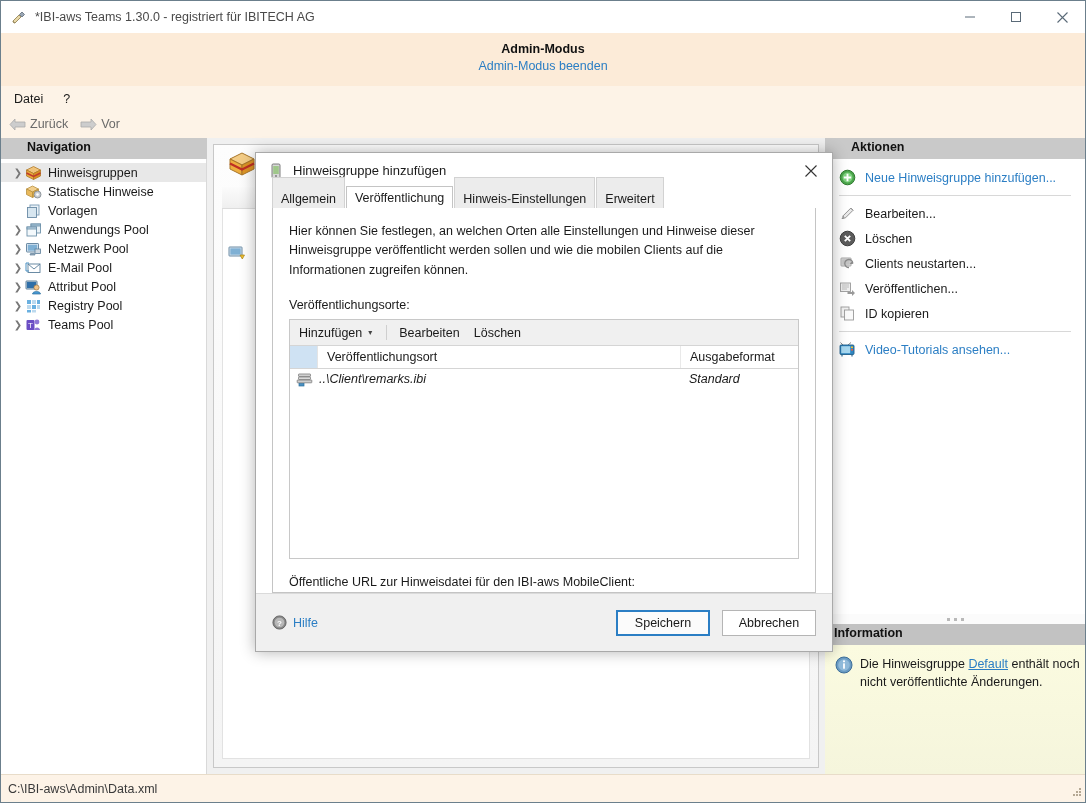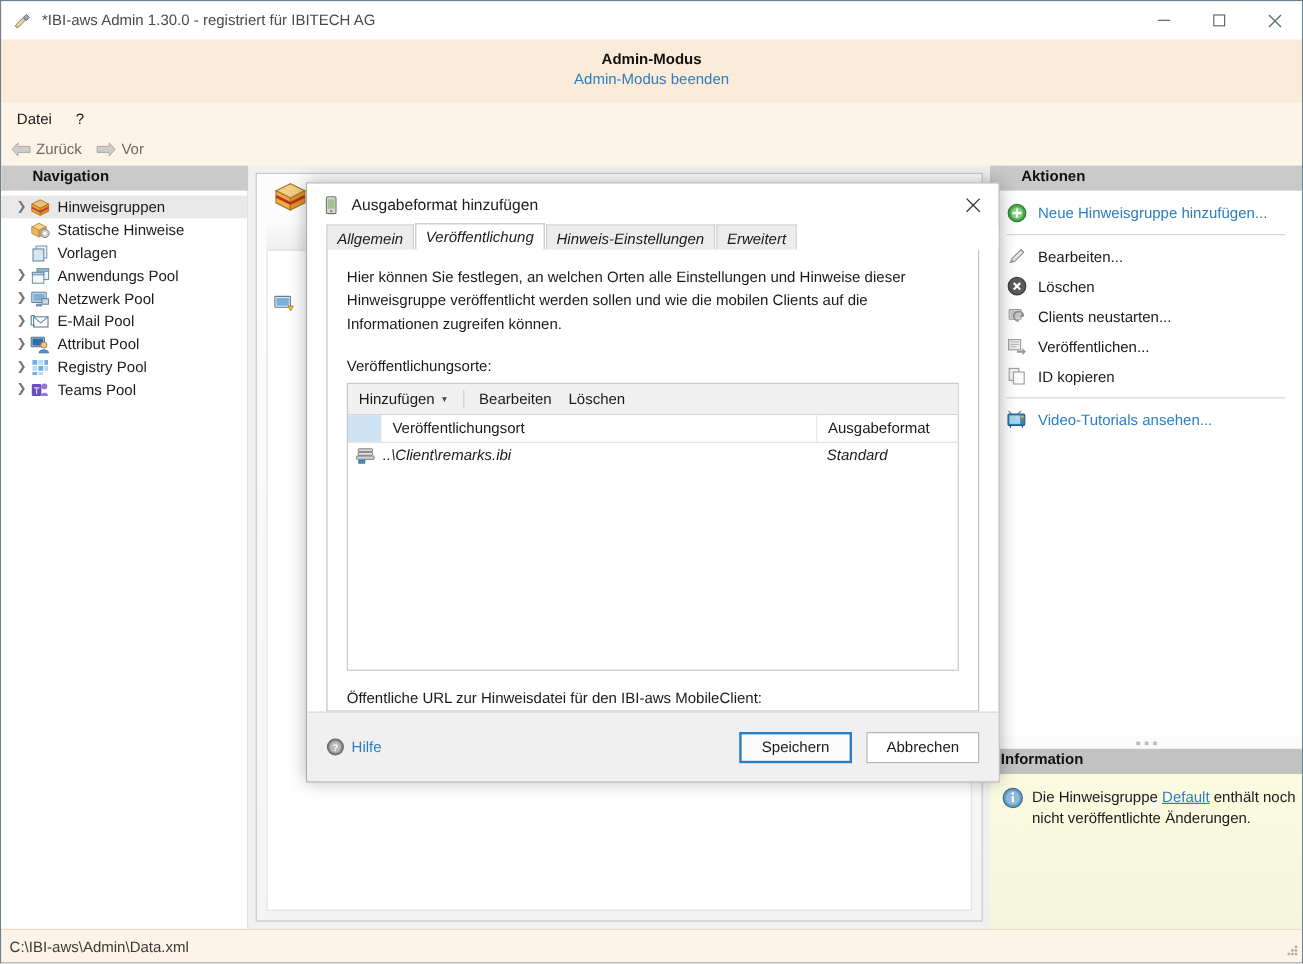--- a/index.html
+++ b/index.html
@@ -189,26 +189,26 @@
     display: flex; align-items: center; justify-content: center;
   }
   .dlg-main { position: absolute; left: 0; right: 0; top: 35px; bottom: 0; background: #fff; }
 
   .tabstrip {
     height: 20px; background: #ffffff; display: flex; align-items: flex-end;
     padding-left: 16px; position: relative;
   }
   .tab {
     font-size: 12.5px; color: #1a1a1a;
-    padding: 4px 8px 3px 8px;
+    padding: 14px 8px 3px 8px;
     background: #ececec;
     border: 1px solid #d2d2d2;
     border-bottom: none;
     margin-right: 1px;
-    position: relative; top: 1px; font-style: italic;
+    position: relative; top: 1px;
   }
   .tab.active {
     background: #ffffff;
     border-color: #c4c4c4;
     padding-top: 4px; top: 0px;
     z-index: 3;
   }
   .tabpage {
     position: absolute; left: 16px; right: 16px; top: 20px; bottom: 58px;
     background: #ffffff;
@@ -275,21 +275,21 @@
 <div id="app">
 
   <div class="titlebar">
     <div class="tb-icon">
       <svg width="18" height="18" viewBox="0 0 18 18">
         <path d="M3 13 L9 7 L11 9 L5 15 Z" fill="#e8d8a8" stroke="#8a7a4a" stroke-width="0.8"></path>
         <path d="M9.5 6.5 L12 4 L14.5 6.5 L12 9 Z" fill="#9aa7b5" stroke="#5d6b78" stroke-width="0.8"></path>
         <path d="M2.5 13.5 L4.5 15.5" stroke="#8a7a4a" stroke-width="0.8"></path>
       </svg>
     </div>
-    <div class="tb-title">*IBI-aws Admin 1.30.0 - registriert für IBITECH AG</div>
+    <div class="tb-title">*IBI-aws Teams 1.30.0 - registriert für IBITECH AG</div>
     <div class="winbtns">
       <div class="winbtn">
         <svg width="12" height="12" viewBox="0 0 12 12">
             <path d="M1 6 H11" stroke="#5a6a78" stroke-width="1"></path>
           </svg>
       </div>
       <div class="winbtn">
         <svg width="12" height="12" viewBox="0 0 12 12">
             <rect x="1.5" y="1.5" width="9" height="9" fill="none" stroke="#5a6a78" stroke-width="1"></rect>
           </svg>
@@ -612,21 +612,21 @@
   <div class="dialog">
 
     <div class="dlg-title">
       <span class="dt-icon">
         <svg width="16" height="16" viewBox="0 0 16 16">
           <rect x="4" y="1" width="8" height="14" rx="1.2" fill="#d8d8d8" stroke="#6f6f6f" stroke-width="0.9"></rect>
           <rect x="5.2" y="3" width="5.6" height="8" fill="#9fc78a"></rect>
           <circle cx="8" cy="13" r="0.9" fill="#777"></circle>
         </svg>
       </span>
-      <span class="dt-text">Ausgabeformat hinzufügen</span>
+      <span class="dt-text">Hinweisgruppe hinzufügen</span>
       <span class="dlg-close">
         <svg width="14" height="14" viewBox="0 0 14 14">
             <path d="M1.5 1.5 L12.5 12.5 M12.5 1.5 L1.5 12.5" stroke="#333" stroke-width="1.1"></path>
           </svg>
       </span>
     </div>
 
     <div class="dlg-main">
 
       <div class="tabstrip">

